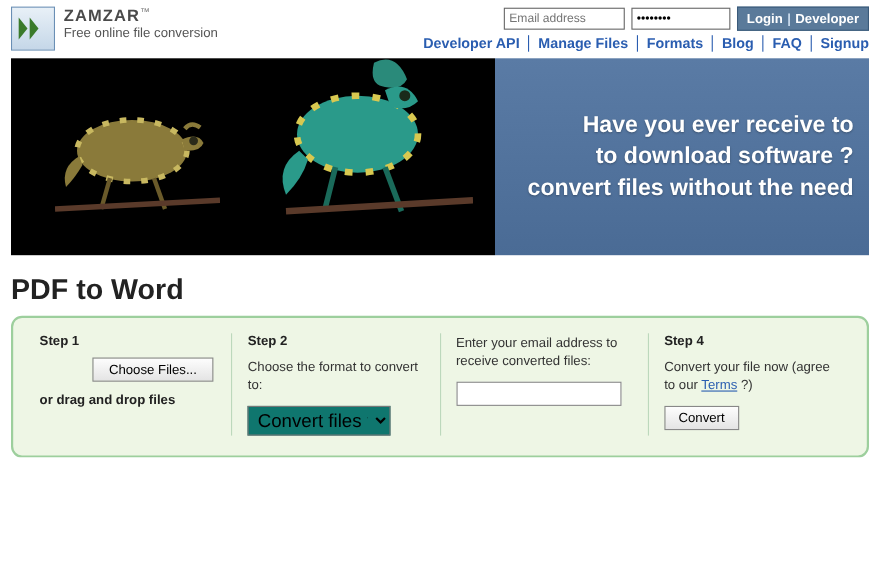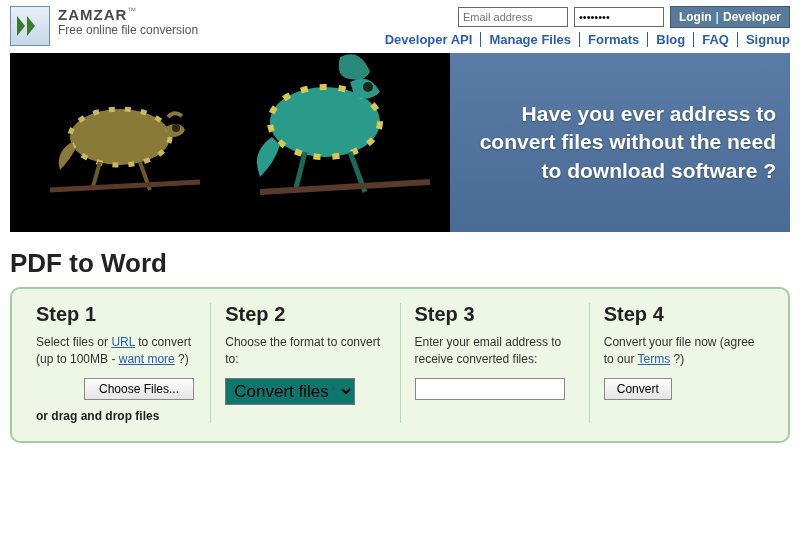--- a/index.html
+++ b/index.html
@@ -28,21 +28,21 @@
   .hero-text { color:#fff; font-size:21px; font-weight:bold; text-align:right; line-height:1.35; text-shadow:0 1px 2px rgba(0,0,0,0.3); }
   .chameleon { position:absolute; }
   .cham1 { left:40px; bottom:30px; }
   .cham2 { left:240px; bottom:25px; }
   .page-title { font-size:26px; font-weight:bold; color:#222; margin:16px 0 8px 0; }
   .page-desc { font-size:13px; color:#444; line-height:1.4; margin-bottom:24px; }
   .page-desc em { font-style:italic; font-weight:bold; }
   .steps-box { border:2px solid #9dcf9d; border-radius:10px; background:#eef6e5; padding:14px 10px 18px 10px; display:flex; }
   .step { flex:1; padding:0 14px; border-right:1px solid #bcd8bc; }
   .step:last-child { border-right:none; }
-  .step-title { font-size:20px; font-weight:bold; color:#222; margin-bottom:8px; }
+  .step-title { font-size:12px; font-weight:bold; color:#222; margin-bottom:8px; }
   .step-desc { font-size:12px; color:#333; line-height:1.4; margin-bottom:10px; min-height:34px; }
   .step-desc a { color:#2a5db0; text-decoration:underline; cursor:pointer; }
   .choose-btn { font-size:12px; padding:3px 14px; background:linear-gradient(#fdfdfd,#e4e4e4); border:1px solid #888; cursor:pointer;margin-left:48px; }
   .convert-select { font-size:17px; padding:2px 4px; border:1px solid #777; background:#0f766e; cursor:pointer; width:130px; }
   .email-step-input { width:150px; height:22px; border:1px solid #888; padding:2px 4px; font-size:12px; background:#fff; }
   .convert-btn { font-size:12px; padding:3px 12px; background:linear-gradient(#fdfdfd,#e4e4e4); border:1px solid #888; cursor:pointer; }
   .dragdrop { font-size:12px; font-weight:bold; color:#222; margin-top:9px; }
 </style>
 </head>
 <body>
@@ -104,47 +104,43 @@
         <path d="M100 35 Q120 25 130 45 Q120 55 105 50" fill="#2a9a8a"></path>
         <circle cx="118" cy="40" r="5" fill="#1a2a1a"></circle>
         <path d="M22 90 Q0 105 10 130 Q25 115 30 98" fill="#2a9a8a"></path>
         <line x1="55" y1="105" x2="45" y2="145" stroke="#1a6a5a" stroke-width="5"></line>
         <line x1="100" y1="105" x2="115" y2="145" stroke="#1a6a5a" stroke-width="5"></line>
         <line x1="10" y1="145" x2="180" y2="135" stroke="#5a3a2a" stroke-width="6"></line>
       </svg>
     </div>
     <div class="hero-right">
       <div class="hero-text">
-        <div>Have you ever address to</div>
+        <div>Have you ever receive to</div>
+        <div>to download software ?</div>
         <div>convert files without the need</div>
-        <div>to download software ?</div>
       </div>
     </div>
   </div>
 
   <h1 class="page-title">PDF to Word</h1>
 
   <div class="steps-box">
     <div class="step">
       <div class="step-title">Step 1</div>
-      <div class="step-desc">
-        <span>Select files or </span><a>URL</a><span> to convert (up to 100MB - </span><a>want more</a><span> ?)</span>
-      </div>
       <button class="choose-btn">Choose Files...</button>
       <div class="dragdrop">or drag and drop files</div>
     </div>
     <div class="step">
       <div class="step-title">Step 2</div>
       <div class="step-desc">Choose the format to convert to:</div>
       <select class="convert-select">
         <option>Convert files to:</option>
       </select>
     </div>
     <div class="step">
-      <div class="step-title">Step 3</div>
       <div class="step-desc">Enter your email address to receive converted files:</div>
       <input type="text" class="email-step-input" style="">
     </div>
     <div class="step">
       <div class="step-title">Step 4</div>
       <div class="step-desc">
         <span>Convert your file now (agree to our </span><a>Terms</a><span> ?)</span>
       </div>
       <button class="convert-btn">Convert</button>
     </div>

